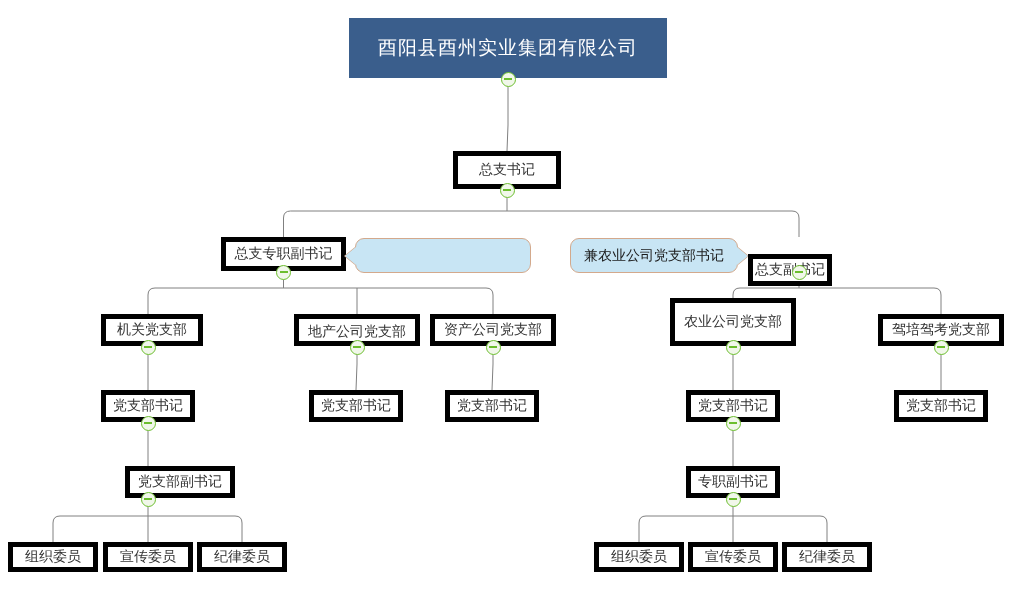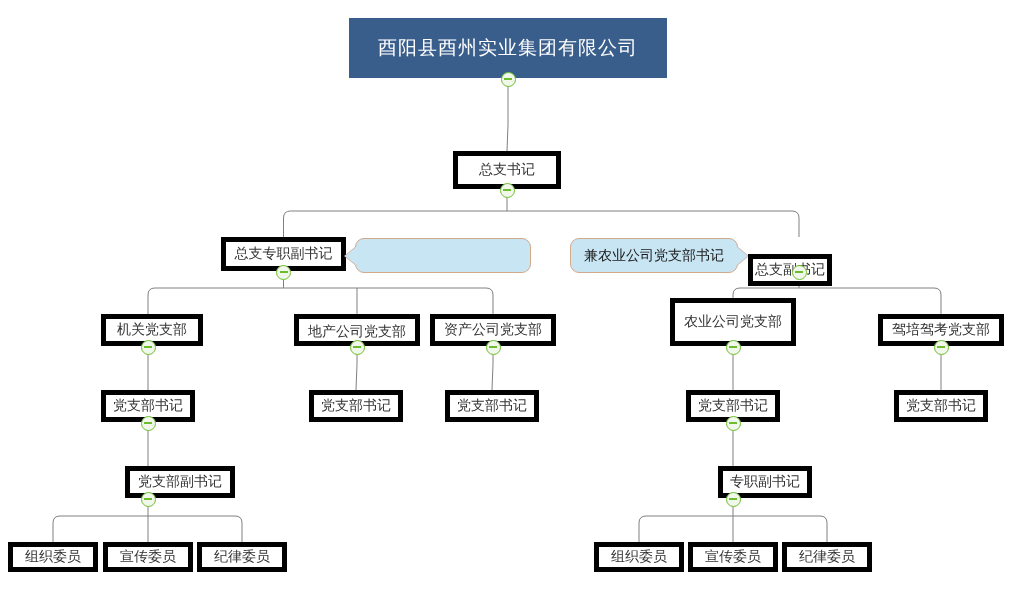--- a/index.html
+++ b/index.html
@@ -146,21 +146,21 @@
       <span>党支部书记</span>
     </div>
     <div class="toggle" style="left: 725.5px; top: 415.5px;"></div>
     <div class="node box" style="left: 894px; top: 390px; width: 94px; height: 32px;">
       <span>党支部书记</span>
     </div>
     <div class="node box" style="left: 93px; top: 466px; width: 110px; height: 32px; margin-left: 32px;">
       <span>党支部副书记</span>
     </div>
     <div class="toggle" style="left: 140.5px; top: 491.5px;"></div>
-    <div class="node box" style="left: 686px; top: 466px; width: 94px; height: 32px; margin-left: 32px;">
+    <div class="node box" style="left: 686px; top: 466px; width: 94px; height: 32px;">
       <span>专职副书记</span>
     </div>
     <div class="toggle" style="left: 725.5px; top: 491.5px;"></div>
     <div class="node box" style="left: 8px; top: 542px; width: 90px; height: 30px;">
       <span>组织委员</span>
     </div>
     <div class="node box" style="left: 103px; top: 542px; width: 90px; height: 30px;">
       <span>宣传委员</span>
     </div>
     <div class="node box" style="left: 197px; top: 542px; width: 90px; height: 30px;">

